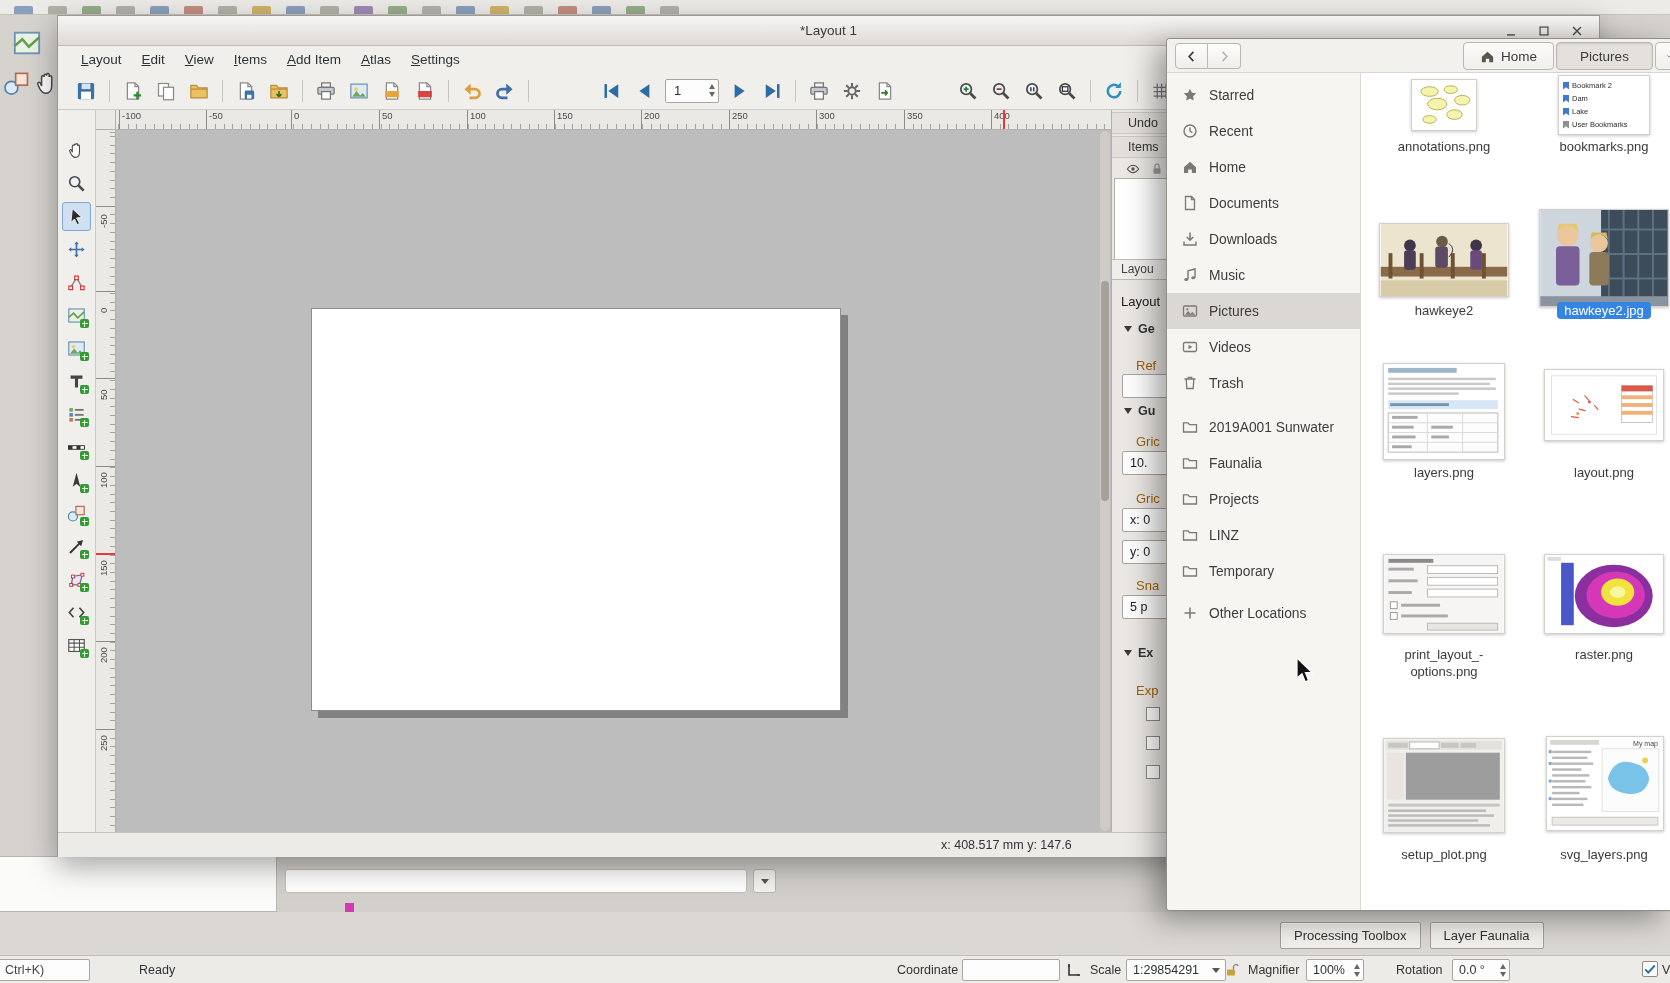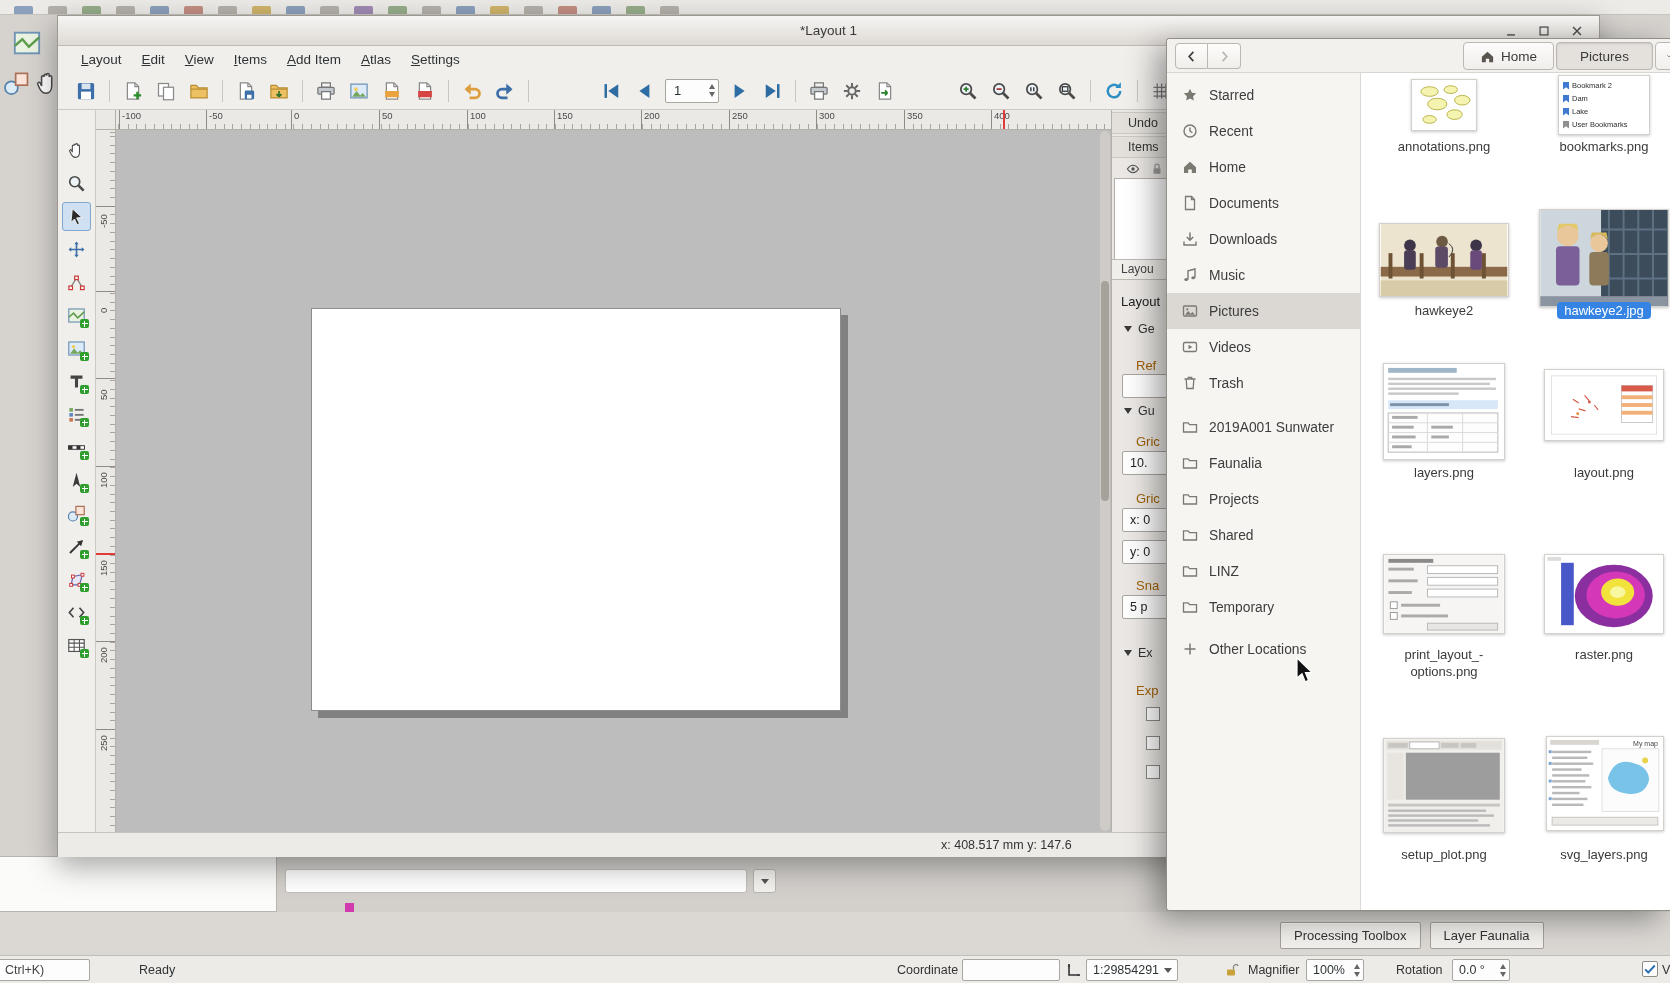--- a/index.html
+++ b/index.html
@@ -70,21 +70,21 @@
 .vscroll{position:absolute;right:1px;top:1px;width:10px;height:700px;background:#cfccc8;border-radius:5px}
 .vscroll .handle{position:absolute;left:1px;top:150px;width:8px;height:220px;background:#a5a19b;border-radius:4px}
 .rmark-h{position:absolute;left:887px;top:0;width:2px;height:100%;background:#e03a3a}
 .rmark-v{position:absolute;left:0;top:423px;width:100%;height:2px;background:#e03a3a}
 .dock{position:absolute;left:1053px;top:0;width:490px;height:100%;background:#eae7e4;border-left:1px solid #b3afa9}
 .dk-title{position:absolute;left:0;width:100%;height:22px;background:#e3e0db;border-top:1px solid #ccc8c2;border-bottom:1px solid #ccc8c2;font-size:12.5px;color:#333;line-height:20px;padding-left:16px}
 .dk-row{position:absolute;left:14px;display:flex;gap:10px}
 .dk-list{position:absolute;left:2px;width:200px;height:86px;background:#fff;border:1px solid #b3afa9}
 .dk-tab{position:absolute;left:0;width:58px;height:21px;background:#f0eeea;border:1px solid #bdb9b3;border-left:none;font-size:12px;color:#444;line-height:19px;padding-left:9px}
 .dk-ptitle{position:absolute;left:9px;font-size:13px;color:#222}
-.dk-sec{position:absolute;left:12px;display:flex;align-items:center;gap:6px;font-weight:normal;font-size:12.5px;color:#333}
+.dk-sec{position:absolute;left:12px;display:flex;align-items:center;gap:6px;font-weight:bold;font-size:12.5px;color:#333}
 .dk-sec .tri{width:0;height:0;border-left:4.5px solid transparent;border-right:4.5px solid transparent;border-top:6px solid #3a3a3a}
 .dk-label{position:absolute;left:24px;font-size:13px;color:#a16207;white-space:nowrap}
 .dk-input{position:absolute;left:10px;width:150px;height:24px;background:#fdfdfd;border:1px solid #a8a49e;border-radius:2px;font-size:12.5px;line-height:22px;padding-left:7px;color:#222;white-space:nowrap}
 .dk-check{position:absolute;left:34px;display:flex;align-items:center;gap:7px;font-size:12.5px;color:#333}
 .dk-check .box{width:14px;height:14px;background:#fdfdfd;border:1px solid #8c8882}
 #lw .lstatus{position:absolute;left:0;top:816px;width:100%;height:25px;background:#edebe8;border-top:1px solid #c6c2bc}
 #lw .lstatus .coords{position:absolute;left:883px;top:5px;font-size:12.5px;color:#333;white-space:nowrap}
 
 #fm{position:absolute;left:1166px;top:38px;width:504px;height:873px;background:#fff;border:1px solid #918d87;border-right:none;border-radius:4px 0 0 4px;box-shadow:-10px 8px 30px rgba(0,0,0,.38);overflow:hidden}
 .fm-header{position:absolute;left:0;top:0;width:100%;height:34px;background:#f3f1ee;border-bottom:1px solid #d9d5d0}
@@ -428,21 +428,21 @@
 
   <div id="main-status">
     <div class="locator"><span>Ctrl+K)</span></div>
     <span class="st-ready">Ready</span>
     <span class="st-lab" style="left:897px">Coordinate</span>
     <div class="st-input" style="left:962px;width:98px"><span></span></div>
     <svg class="st-ic" style="left:1066px;width:16px;height:16px">
         <use href="#s-axes"></use>
       </svg>
     <span class="st-lab" style="left:1090px">Scale</span>
-    <div class="st-combo" style="left:1086px;width:92px"><span>1:29854291</span><i class="dda"></i></div>
+    <div class="st-combo" style="left:1126px;width:100px"><span>1:29854291</span><i class="dda"></i></div>
     <svg class="st-ic" style="left:1224px;width:16px;height:16px">
         <use href="#s-lockO"></use>
       </svg>
     <span class="st-lab" style="left:1248px">Magnifier</span>
     <div class="st-spin" style="left:1306px;width:58px"><span>100%</span><span class="spc">
           <i class="spu"></i>
           <i class="spd"></i>
         </span></div>
     <span class="st-lab" style="left:1396px">Rotation</span>
     <div class="st-spin" style="left:1452px;width:58px"><span>0.0 °</span><span class="spc">
@@ -932,26 +932,20 @@
           <svg>
             <use href="#s-folder2"></use>
           </svg>
           <span>Faunalia</span>
         </div>
       <div class="sitem">
           <svg>
             <use href="#s-folder2"></use>
           </svg>
           <span>Projects</span>
-        </div>
-      <div class="sitem">
-          <svg>
-            <use href="#s-folder2"></use>
-          </svg>
-          <span>Shared</span>
         </div>
       <div class="sitem">
           <svg>
             <use href="#s-folder2"></use>
           </svg>
           <span>LINZ</span>
         </div>
       <div class="sitem">
           <svg>
             <use href="#s-folder2"></use>

